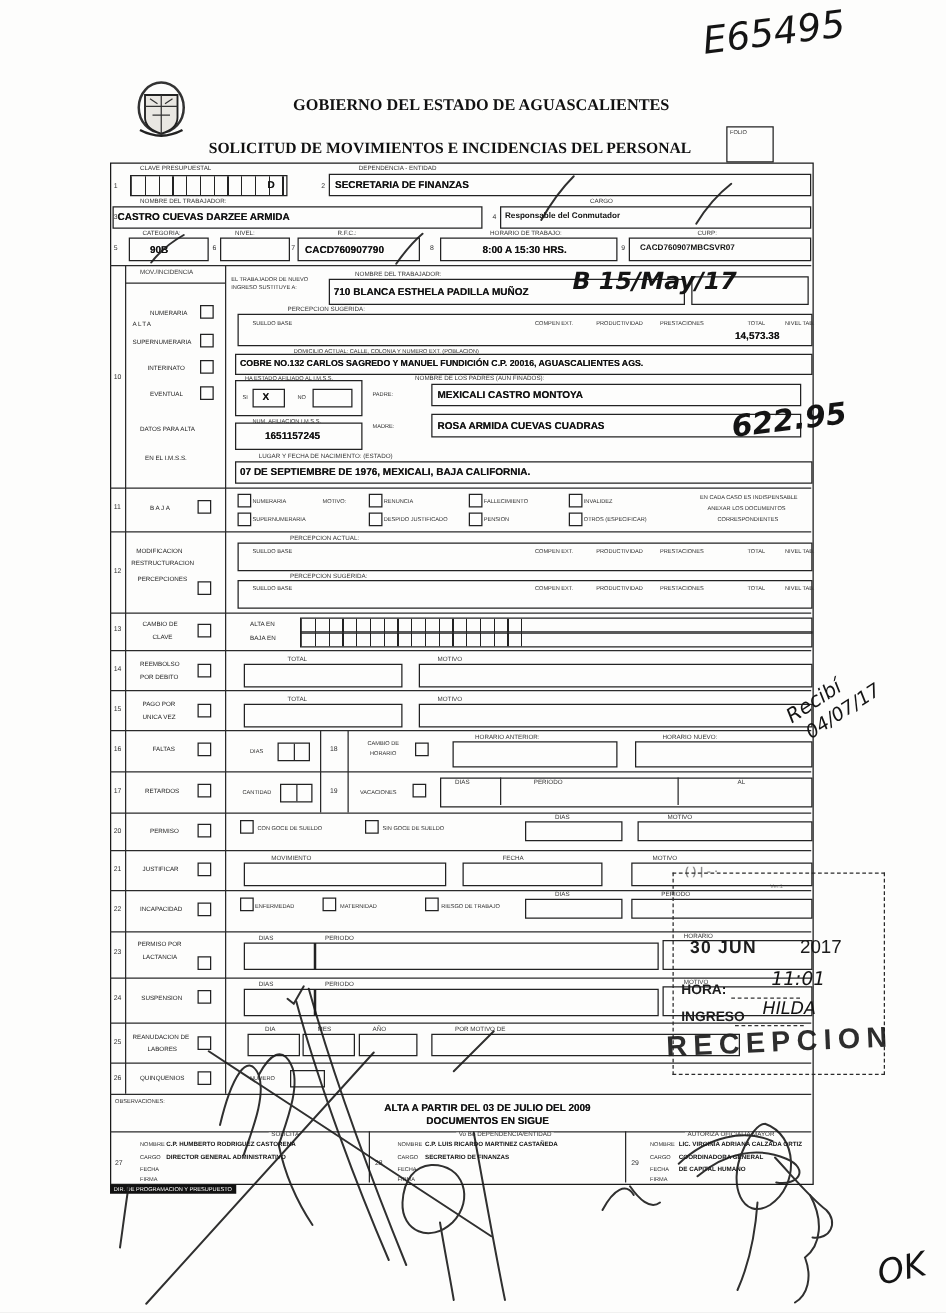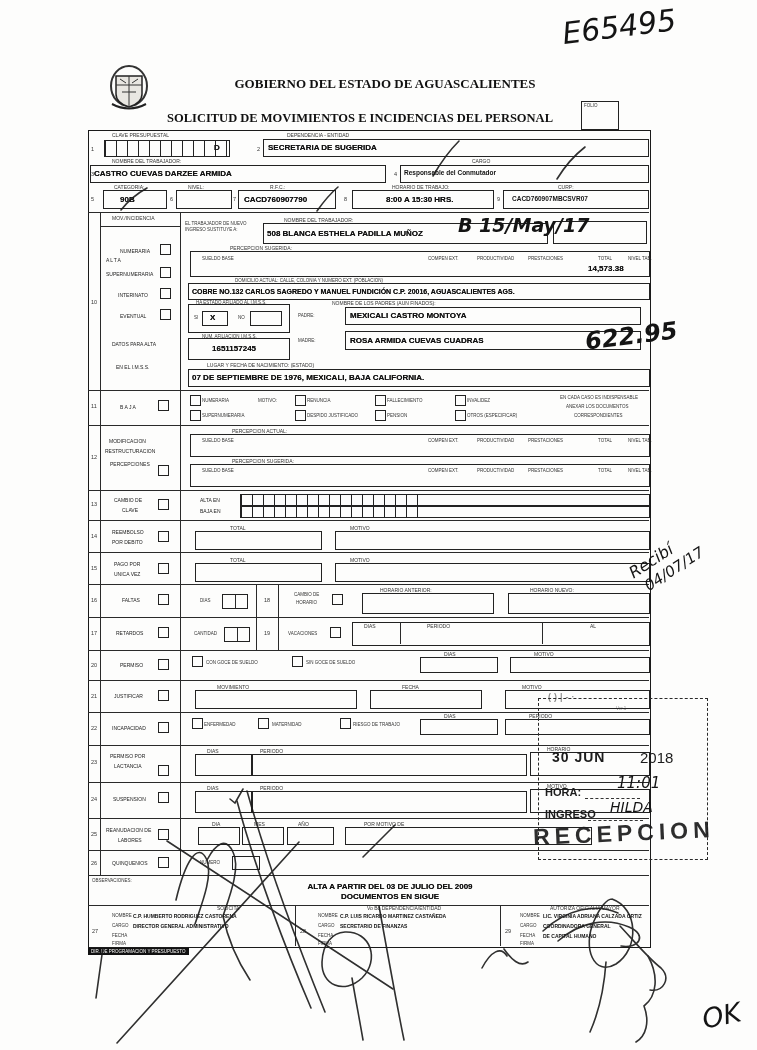--- a/index.html
+++ b/index.html
@@ -46,21 +46,21 @@
 
   <div class="num" style="left:91px;top:147px;">1</div>
   <div class="lb" style="left:110px;top:133px;">CLAVE PRESUPUESTAL</div>
   <div class="bx" style="left:104px;top:140px;width:124px;height:15px;">
       <div class="cells" style="left:0;top:0;width:124px;height:15px;"></div>
     </div>
   <div class="vl" style="left:214px;top:144px;">D</div>
   <div class="num" style="left:257px;top:147px;">2</div>
   <div class="lb" style="left:285px;top:133px;">DEPENDENCIA - ENTIDAD</div>
   <div class="bx" style="left:263px;top:139px;width:384px;height:16px;"></div>
-  <div class="vl" style="left:268px;top:144px;">SECRETARIA DE SUGERIDA</div>
+  <div class="vl" style="left:268px;top:144px;">SECRETARIA DE FINANZAS</div>
 
   <div class="num" style="left:91px;top:172px;">3</div>
   <div class="lb" style="left:110px;top:159px;">NOMBRE DEL TRABAJADOR:</div>
   <div class="bx" style="left:90px;top:165px;width:294px;height:16px;"></div>
   <div class="vl" style="left:94px;top:170px;">CASTRO CUEVAS DARZEE ARMIDA</div>
   <div class="num" style="left:394px;top:172px;">4</div>
   <div class="lb" style="left:470px;top:159px;">CARGO</div>
   <div class="bx" style="left:400px;top:165px;width:247px;height:16px;"></div>
   <div class="vl6" style="left:404px;top:170px;">Responsable del Conmutador</div>
 
@@ -120,21 +120,21 @@
   <div class="cb" style="left:160px;top:288px;"></div>
   <div class="lbn" style="left:120px;top:313px;">EVENTUAL</div>
   <div class="cb" style="left:160px;top:309px;"></div>
   <div class="lbn" style="left:112px;top:341px;">DATOS PARA ALTA</div>
   <div class="lbn" style="left:116px;top:364px;">EN EL I.M.S.S.</div>
 
   <div class="lb4" style="left:185px;top:221px;">EL TRABAJADOR DE NUEVO</div>
   <div class="lb4" style="left:185px;top:227px;">INGRESO SUSTITUYE A:</div>
   <div class="lb" style="left:282px;top:218px;">NOMBRE DEL TRABAJADOR:</div>
   <div class="bx" style="left:263px;top:223px;width:283px;height:19px;"></div>
-  <div class="vl" style="left:267px;top:230px;">508 BLANCA ESTHELA PADILLA MUÑOZ</div>
+  <div class="vl" style="left:267px;top:230px;">710 BLANCA ESTHELA PADILLA MUÑOZ</div>
   <div class="bx" style="left:553px;top:221px;width:92px;height:21px;"></div>
   <div class="hw" style="left:458px;top:216px;font-size:19px;font-weight:bold;font-style:italic;">B 15/May/17</div>
 
   <div class="lb" style="left:228px;top:246px;">PERCEPCION SUGERIDA:</div>
   <div class="bx" style="left:190px;top:251px;width:458px;height:24px;"></div>
   <div class="lb4" style="left:202px;top:256px;">SUELDO BASE</div>
   <div class="lb4" style="left:428px;top:256px;">COMPEN EXT.</div>
   <div class="lb4" style="left:477px;top:256px;">PRODUCTIVIDAD</div>
   <div class="lb4" style="left:528px;top:256px;">PRESTACIONES</div>
   <div class="lb4" style="left:598px;top:256px;">TOTAL</div>
@@ -386,21 +386,21 @@
   <div class="lb4" style="left:520px;top:923px;">CARGO</div>
   <div class="vl5" style="left:543px;top:923px;">COORDINADORA GENERAL</div>
   <div class="lb4" style="left:520px;top:933px;">FECHA</div>
   <div class="vl5" style="left:543px;top:933px;">DE CAPITAL HUMANO</div>
   <div class="lb4" style="left:520px;top:941px;">FIRMA</div>
 
   <div class="abs" style="left:88px;top:948px;background:#111;color:#fdfdfc;font-size:4.5px;line-height:1.6;padding:0 3px;">DIR. DE PROGRAMACION Y PRESUPUESTO</div>
 
   <div class="abs" style="left:538px;top:698px;width:168px;height:160px;border:1.5px dashed #2a2a2a;"></div>
   <div class="stamp" style="left:552px;top:750px;font-size:14px;letter-spacing:1px;">30 JUN</div>
-  <div class="stamp" style="left:640px;top:750px;font-size:15px;font-weight:normal;">2018</div>
+  <div class="stamp" style="left:640px;top:750px;font-size:15px;font-weight:normal;">2017</div>
   <div class="stamp" style="left:545px;top:787px;font-size:11px;">HORA:</div>
   <div class="abs" style="left:585px;top:798px;width:55px;border-bottom:1px dashed #333;"></div>
   <div class="hw" style="left:617px;top:776px;font-size:15px;">11:01</div>
   <div class="stamp" style="left:545px;top:809px;font-size:11px;">INGRESO</div>
   <div class="abs" style="left:588px;top:820px;width:55px;border-bottom:1px dashed #333;"></div>
   <div class="hw" style="left:610px;top:800px;font-size:14px;">HILDA</div>
   <div class="stamp" style="left:533px;top:822px;font-size:23px;letter-spacing:5px;transform:rotate(-2.5deg);opacity:.92;">RECEPCION</div>
 
   <div class="abs" style="left:630px;top:545px;transform:rotate(-33deg);">
     <div class="hw" style="position:static;font-size:16px;">Recibí</div>

